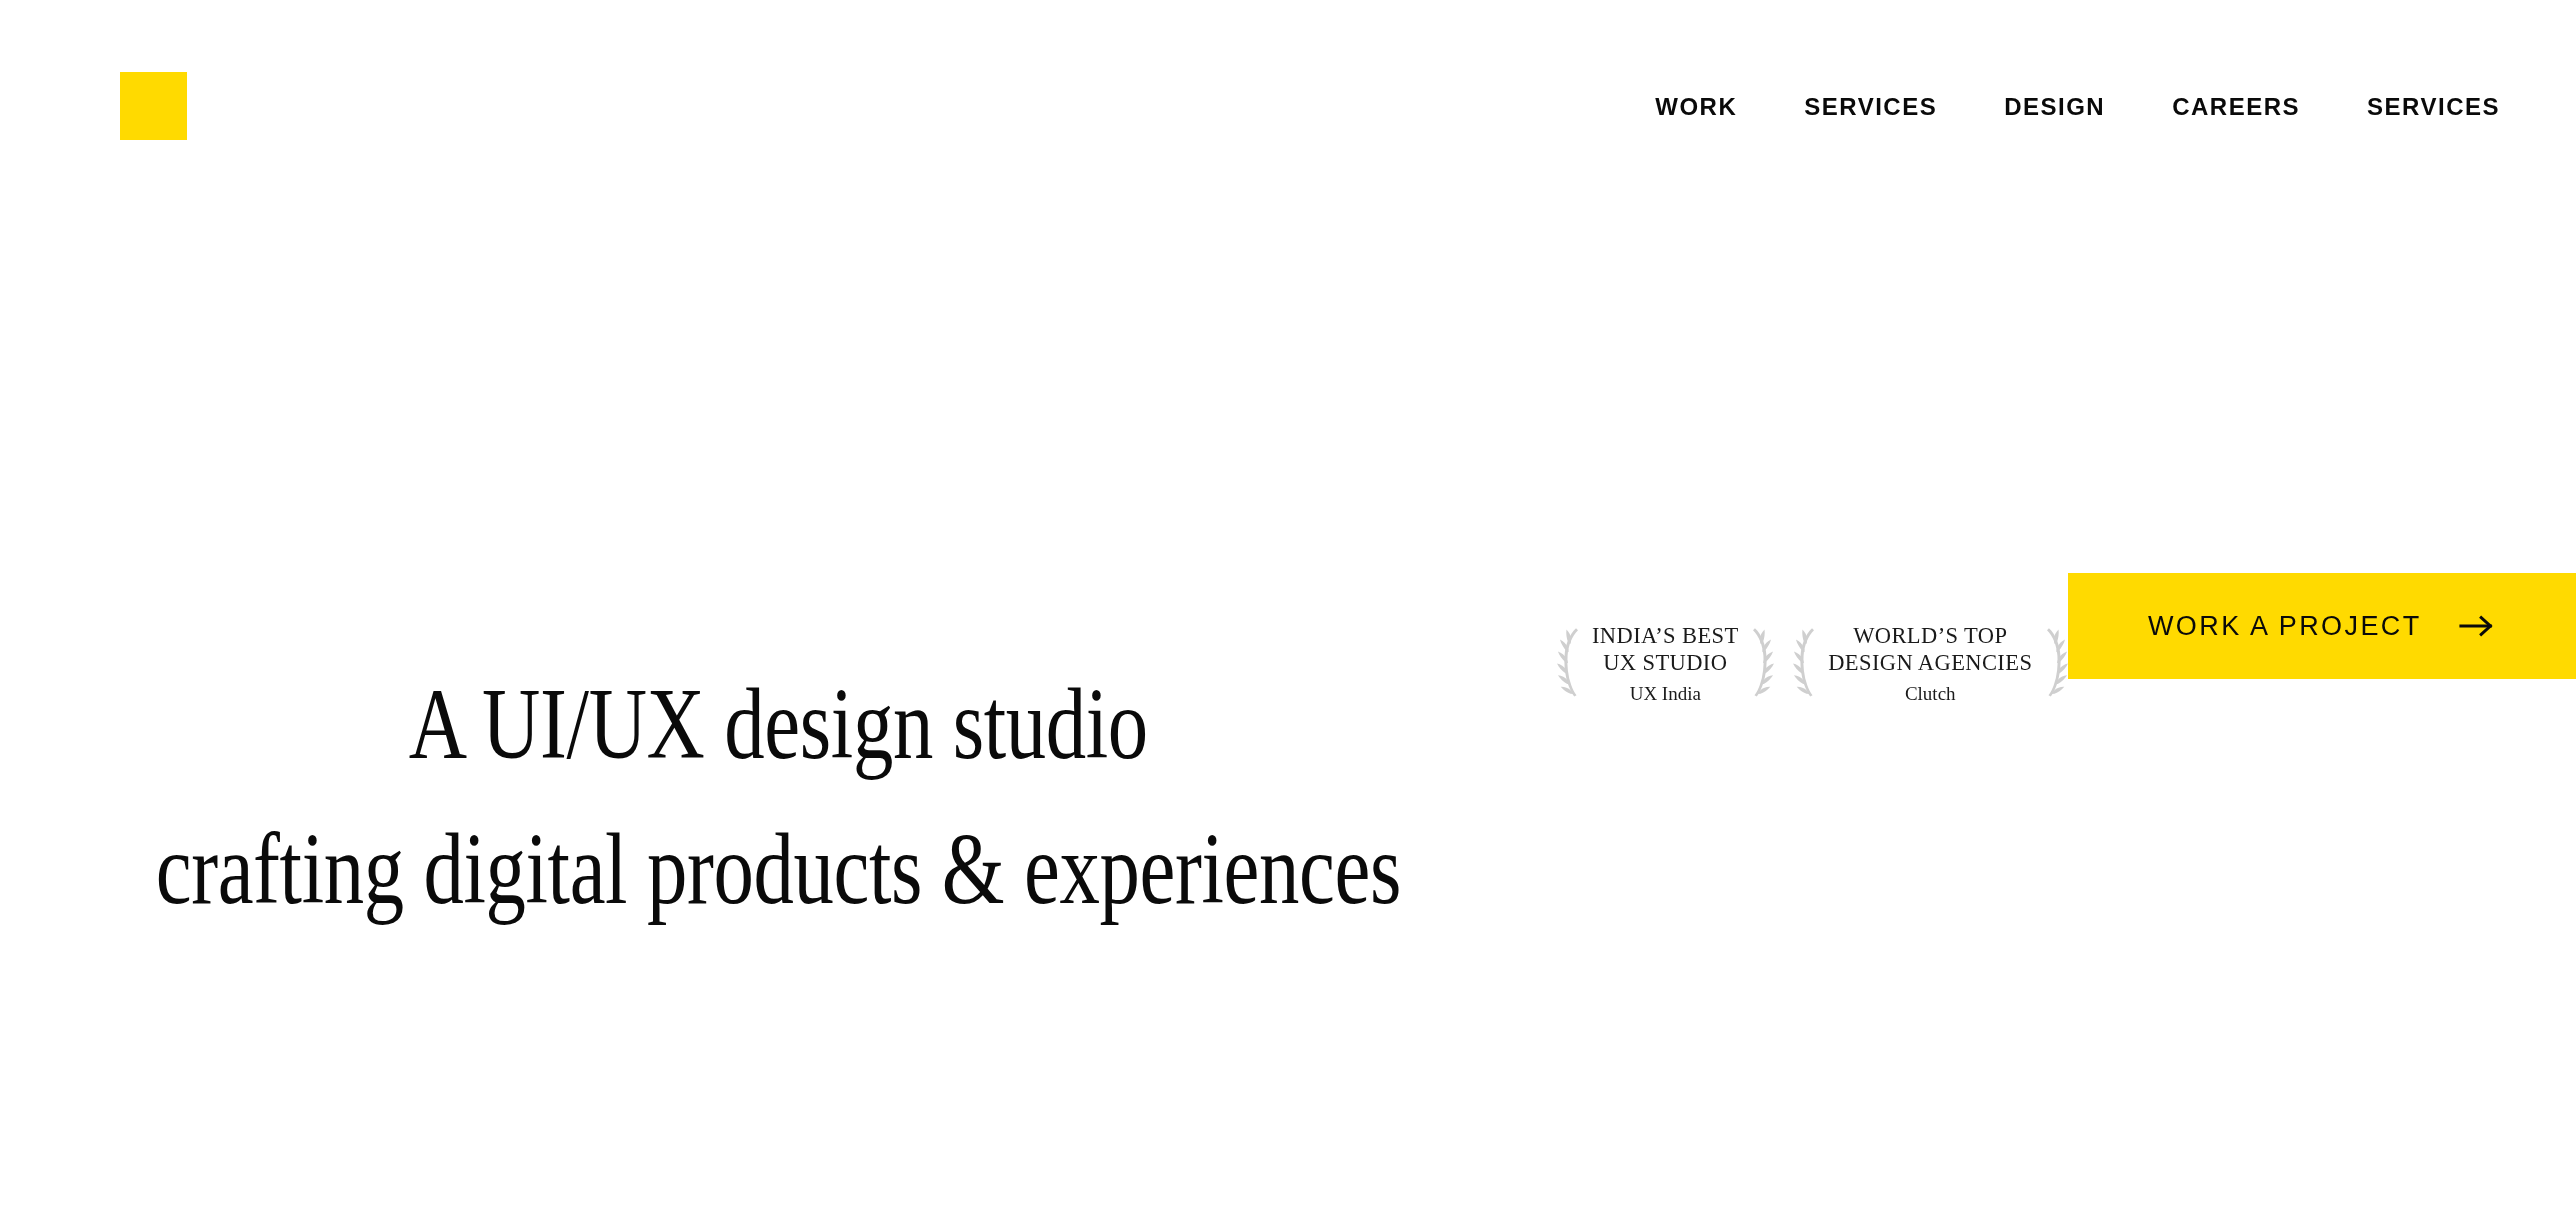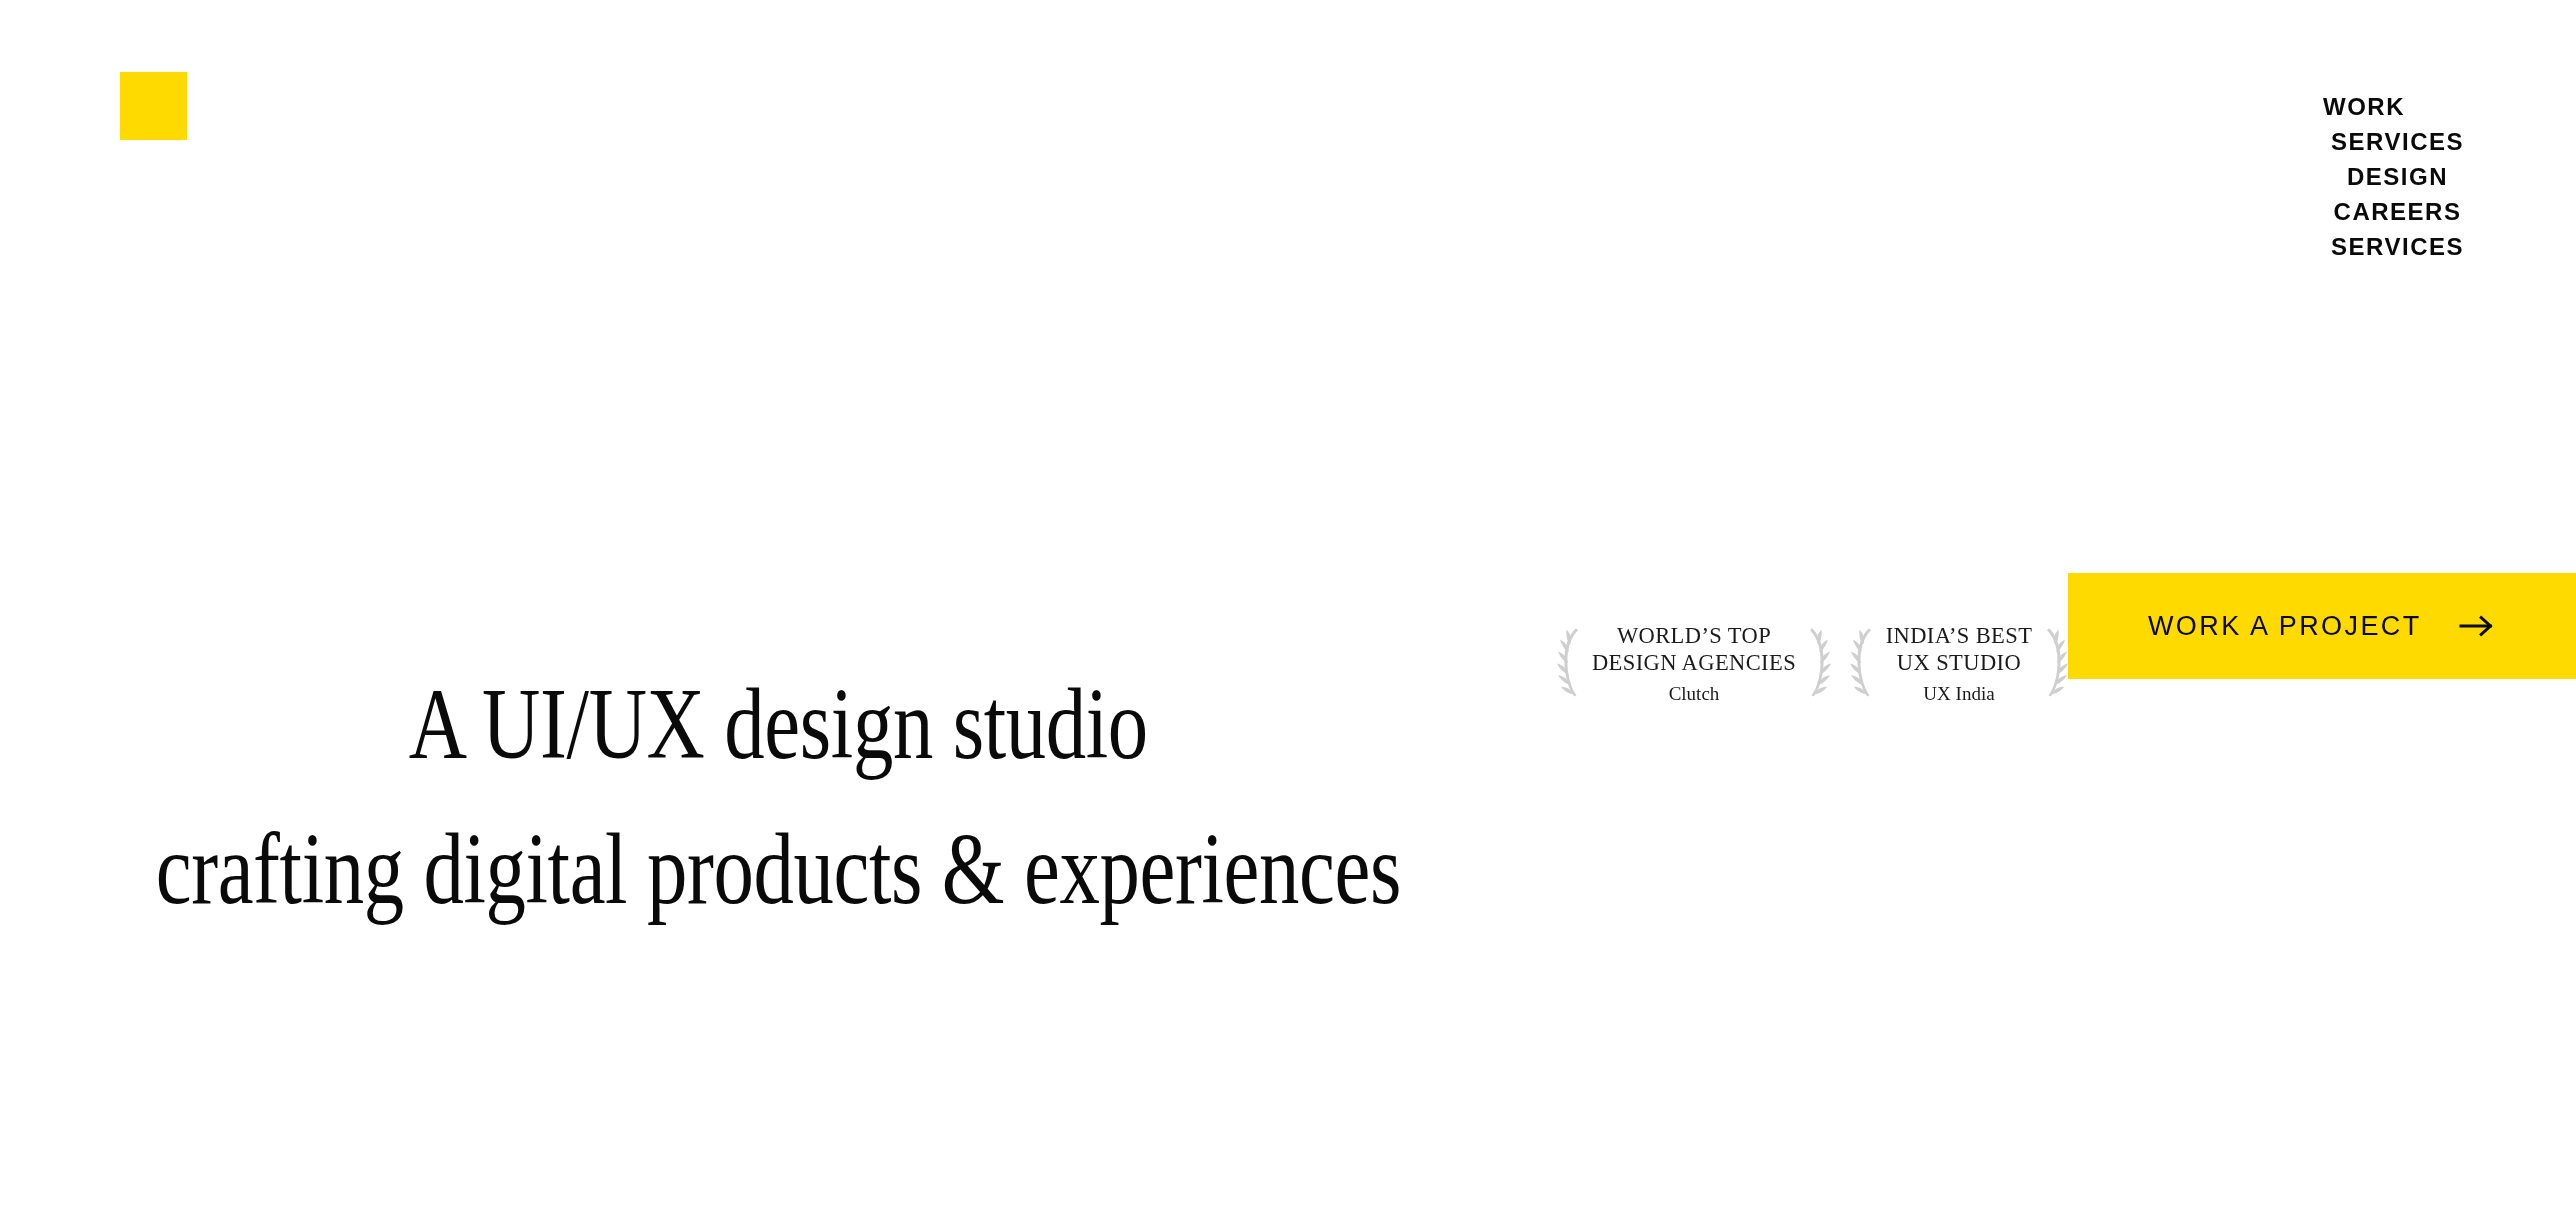--- a/index.html
+++ b/index.html
@@ -34,25 +34,24 @@
     margin-top:72px;
     margin-left:120px;
     width:67px;
     height:68px;
     background:#FFDA00;
     display:block;
   }
 
   .main-nav {
     margin-top:89px;
-    margin-right:112px;
+    margin-right:76px;
     display:flex;
     align-items:center;
     gap:0;
-    flex-direction:column;
   }
 
   .nav-link {
     font-family:"Liberation Sans", sans-serif;
     font-size:24px;
     font-weight:700;
     letter-spacing:1.5px;
     color:#0a0a0a;
     text-decoration:none;
     white-space:nowrap;
@@ -191,55 +190,55 @@
             <path d="M10.2 26.5 C7 22.8 4.4 18.6 3.2 14 C6.9 15.8 10 18.8 11.6 22.7 C12.3 24.4 12.6 26.1 12.5 27.7 Z"></path>
             <path d="M12 17 C10.3 12.6 9.6 7.8 10.2 3.2 C13.2 6 15 10 15.2 14.2 C15.3 15.9 15 17.5 14.4 19 Z"></path>
             <path d="M9 38.5 C5.5 35.3 2.6 31.3 1 27 C4.9 28.3 8.3 31 10.3 34.7 C11.2 36.3 11.7 38 11.8 39.6 Z"></path>
             <path d="M9.1 50.5 C5.3 47.8 2 44.2 0 40 C4 40.9 7.6 43.2 10 46.6 C11 48.1 11.7 49.7 12 51.3 Z"></path>
             <path d="M11 62 C7 59.8 3.4 56.6 1 52.7 C5 53.1 8.8 55 11.5 58.1 C12.7 59.4 13.6 60.9 14.1 62.4 Z"></path>
             <path d="M14.5 72.5 C10.5 71 6.8 68.4 4 65 C8 64.8 11.9 66.2 14.9 68.9 C16.2 70 17.2 71.3 17.9 72.7 Z"></path>
           </g>
         </svg>
 
         <div class="award-text">
+          <span class="award-line1">INDIA’S BEST</span>
+          <span class="award-line2">UX STUDIO</span>
+          <span class="award-source">UX India</span>
+        </div>
+
+        <svg class="laurel right" viewBox="0 0 28 82">
+          <g fill="#cfcfcf">
+            <path d="M20.5 2 C13 9 9 20 8.2 31 C7.4 42 8.8 54 12.5 64 C14 68 16 72 18.5 75.5 L21 74 C18.6 70.8 16.7 67 15.3 63 C11.9 53.6 10.6 42.2 11.4 31.5 C12.2 21 15.8 10.8 22.6 4.2 Z"></path>
+            <path d="M10.2 26.5 C7 22.8 4.4 18.6 3.2 14 C6.9 15.8 10 18.8 11.6 22.7 C12.3 24.4 12.6 26.1 12.5 27.7 Z"></path>
+            <path d="M12 17 C10.3 12.6 9.6 7.8 10.2 3.2 C13.2 6 15 10 15.2 14.2 C15.3 15.9 15 17.5 14.4 19 Z"></path>
+            <path d="M9 38.5 C5.5 35.3 2.6 31.3 1 27 C4.9 28.3 8.3 31 10.3 34.7 C11.2 36.3 11.7 38 11.8 39.6 Z"></path>
+            <path d="M9.1 50.5 C5.3 47.8 2 44.2 0 40 C4 40.9 7.6 43.2 10 46.6 C11 48.1 11.7 49.7 12 51.3 Z"></path>
+            <path d="M11 62 C7 59.8 3.4 56.6 1 52.7 C5 53.1 8.8 55 11.5 58.1 C12.7 59.4 13.6 60.9 14.1 62.4 Z"></path>
+            <path d="M14.5 72.5 C10.5 71 6.8 68.4 4 65 C8 64.8 11.9 66.2 14.9 68.9 C16.2 70 17.2 71.3 17.9 72.7 Z"></path>
+          </g>
+        </svg>
+      </div>
+
+      <div class="award">
+        <svg class="laurel left" viewBox="0 0 28 82">
+          <g fill="#cfcfcf">
+            <path d="M20.5 2 C13 9 9 20 8.2 31 C7.4 42 8.8 54 12.5 64 C14 68 16 72 18.5 75.5 L21 74 C18.6 70.8 16.7 67 15.3 63 C11.9 53.6 10.6 42.2 11.4 31.5 C12.2 21 15.8 10.8 22.6 4.2 Z"></path>
+            <path d="M10.2 26.5 C7 22.8 4.4 18.6 3.2 14 C6.9 15.8 10 18.8 11.6 22.7 C12.3 24.4 12.6 26.1 12.5 27.7 Z"></path>
+            <path d="M12 17 C10.3 12.6 9.6 7.8 10.2 3.2 C13.2 6 15 10 15.2 14.2 C15.3 15.9 15 17.5 14.4 19 Z"></path>
+            <path d="M9 38.5 C5.5 35.3 2.6 31.3 1 27 C4.9 28.3 8.3 31 10.3 34.7 C11.2 36.3 11.7 38 11.8 39.6 Z"></path>
+            <path d="M9.1 50.5 C5.3 47.8 2 44.2 0 40 C4 40.9 7.6 43.2 10 46.6 C11 48.1 11.7 49.7 12 51.3 Z"></path>
+            <path d="M11 62 C7 59.8 3.4 56.6 1 52.7 C5 53.1 8.8 55 11.5 58.1 C12.7 59.4 13.6 60.9 14.1 62.4 Z"></path>
+            <path d="M14.5 72.5 C10.5 71 6.8 68.4 4 65 C8 64.8 11.9 66.2 14.9 68.9 C16.2 70 17.2 71.3 17.9 72.7 Z"></path>
+          </g>
+        </svg>
+
+        <div class="award-text">
           <span class="award-line1">WORLD’S TOP</span>
           <span class="award-line2">DESIGN AGENCIES</span>
           <span class="award-source">Clutch</span>
-        </div>
-
-        <svg class="laurel right" viewBox="0 0 28 82">
-          <g fill="#cfcfcf">
-            <path d="M20.5 2 C13 9 9 20 8.2 31 C7.4 42 8.8 54 12.5 64 C14 68 16 72 18.5 75.5 L21 74 C18.6 70.8 16.7 67 15.3 63 C11.9 53.6 10.6 42.2 11.4 31.5 C12.2 21 15.8 10.8 22.6 4.2 Z"></path>
-            <path d="M10.2 26.5 C7 22.8 4.4 18.6 3.2 14 C6.9 15.8 10 18.8 11.6 22.7 C12.3 24.4 12.6 26.1 12.5 27.7 Z"></path>
-            <path d="M12 17 C10.3 12.6 9.6 7.8 10.2 3.2 C13.2 6 15 10 15.2 14.2 C15.3 15.9 15 17.5 14.4 19 Z"></path>
-            <path d="M9 38.5 C5.5 35.3 2.6 31.3 1 27 C4.9 28.3 8.3 31 10.3 34.7 C11.2 36.3 11.7 38 11.8 39.6 Z"></path>
-            <path d="M9.1 50.5 C5.3 47.8 2 44.2 0 40 C4 40.9 7.6 43.2 10 46.6 C11 48.1 11.7 49.7 12 51.3 Z"></path>
-            <path d="M11 62 C7 59.8 3.4 56.6 1 52.7 C5 53.1 8.8 55 11.5 58.1 C12.7 59.4 13.6 60.9 14.1 62.4 Z"></path>
-            <path d="M14.5 72.5 C10.5 71 6.8 68.4 4 65 C8 64.8 11.9 66.2 14.9 68.9 C16.2 70 17.2 71.3 17.9 72.7 Z"></path>
-          </g>
-        </svg>
-      </div>
-
-      <div class="award">
-        <svg class="laurel left" viewBox="0 0 28 82">
-          <g fill="#cfcfcf">
-            <path d="M20.5 2 C13 9 9 20 8.2 31 C7.4 42 8.8 54 12.5 64 C14 68 16 72 18.5 75.5 L21 74 C18.6 70.8 16.7 67 15.3 63 C11.9 53.6 10.6 42.2 11.4 31.5 C12.2 21 15.8 10.8 22.6 4.2 Z"></path>
-            <path d="M10.2 26.5 C7 22.8 4.4 18.6 3.2 14 C6.9 15.8 10 18.8 11.6 22.7 C12.3 24.4 12.6 26.1 12.5 27.7 Z"></path>
-            <path d="M12 17 C10.3 12.6 9.6 7.8 10.2 3.2 C13.2 6 15 10 15.2 14.2 C15.3 15.9 15 17.5 14.4 19 Z"></path>
-            <path d="M9 38.5 C5.5 35.3 2.6 31.3 1 27 C4.9 28.3 8.3 31 10.3 34.7 C11.2 36.3 11.7 38 11.8 39.6 Z"></path>
-            <path d="M9.1 50.5 C5.3 47.8 2 44.2 0 40 C4 40.9 7.6 43.2 10 46.6 C11 48.1 11.7 49.7 12 51.3 Z"></path>
-            <path d="M11 62 C7 59.8 3.4 56.6 1 52.7 C5 53.1 8.8 55 11.5 58.1 C12.7 59.4 13.6 60.9 14.1 62.4 Z"></path>
-            <path d="M14.5 72.5 C10.5 71 6.8 68.4 4 65 C8 64.8 11.9 66.2 14.9 68.9 C16.2 70 17.2 71.3 17.9 72.7 Z"></path>
-          </g>
-        </svg>
-
-        <div class="award-text">
-          <span class="award-line1">INDIA’S BEST</span>
-          <span class="award-line2">UX STUDIO</span>
-          <span class="award-source">UX India</span>
         </div>
 
         <svg class="laurel right" viewBox="0 0 28 82">
           <g fill="#cfcfcf">
             <path d="M20.5 2 C13 9 9 20 8.2 31 C7.4 42 8.8 54 12.5 64 C14 68 16 72 18.5 75.5 L21 74 C18.6 70.8 16.7 67 15.3 63 C11.9 53.6 10.6 42.2 11.4 31.5 C12.2 21 15.8 10.8 22.6 4.2 Z"></path>
             <path d="M10.2 26.5 C7 22.8 4.4 18.6 3.2 14 C6.9 15.8 10 18.8 11.6 22.7 C12.3 24.4 12.6 26.1 12.5 27.7 Z"></path>
             <path d="M12 17 C10.3 12.6 9.6 7.8 10.2 3.2 C13.2 6 15 10 15.2 14.2 C15.3 15.9 15 17.5 14.4 19 Z"></path>
             <path d="M9 38.5 C5.5 35.3 2.6 31.3 1 27 C4.9 28.3 8.3 31 10.3 34.7 C11.2 36.3 11.7 38 11.8 39.6 Z"></path>
             <path d="M9.1 50.5 C5.3 47.8 2 44.2 0 40 C4 40.9 7.6 43.2 10 46.6 C11 48.1 11.7 49.7 12 51.3 Z"></path>
             <path d="M11 62 C7 59.8 3.4 56.6 1 52.7 C5 53.1 8.8 55 11.5 58.1 C12.7 59.4 13.6 60.9 14.1 62.4 Z"></path>

